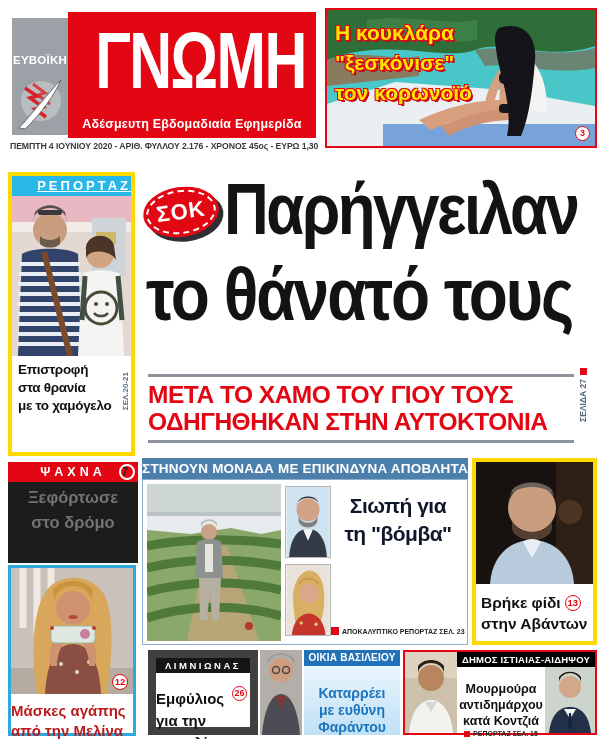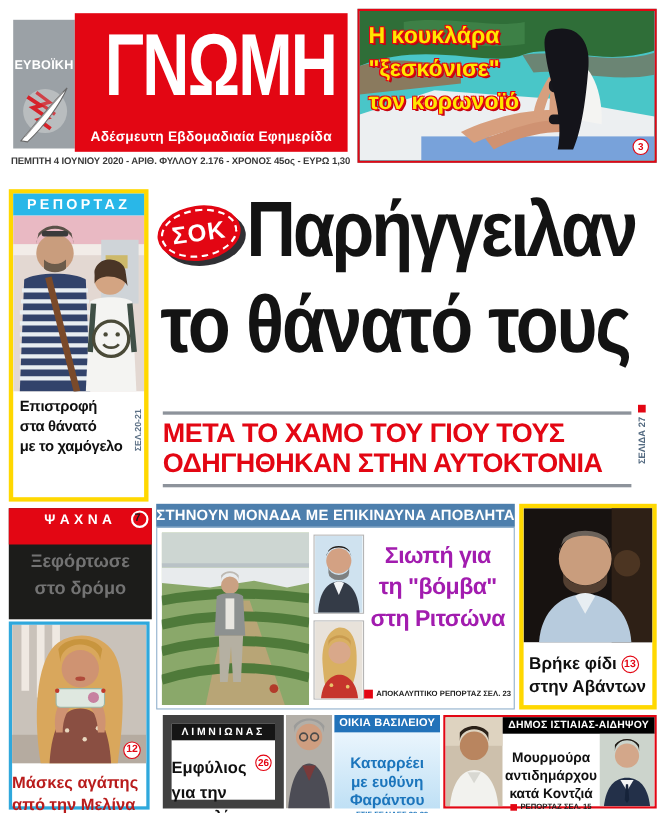--- a/index.html
+++ b/index.html
@@ -28,21 +28,21 @@
   .badge{display:inline-block;background:#fff;border:1.5px solid #e30613;border-radius:50%;
     color:#e30613;font-weight:bold;text-align:center;box-sizing:border-box;}
   .badge.b15{width:15px;height:15px;font-size:9px;line-height:12px;}
   .badge.b16{width:16px;height:16px;font-size:9.5px;line-height:13px;}
   .teaser .badge{position:absolute;right:5px;bottom:5px;}
 
   
   .reportage{position:absolute;left:8px;top:172px;width:127px;height:284px;border:4px solid #ffd800;
     background:#fff;box-sizing:border-box;}
   .reportage-header{height:20px;background:#29b7e8;color:#fff;font-weight:bold;font-size:13px;
-    letter-spacing:3px;text-align:center;line-height:20px;}
+    letter-spacing:3px;text-align:right;line-height:20px;text-decoration:underline;}
   .reportage-photo{display:block;}
   .reportage-caption{padding:5px 16px 0 6px;font-weight:bold;font-size:13.5px;line-height:1.32;
     color:#101010;letter-spacing:-.3px;}
   .vert{writing-mode:vertical-rl;transform:rotate(180deg);font-weight:bold;}
   .reportage-pages{position:absolute;right:1px;bottom:42px;font-size:8px;color:#5d7186;}
 
   
   .sok-badge{position:absolute;left:143px;top:187px;width:76px;height:50px;background:#e30613;
     border-radius:50%;box-shadow:4px 5px 0 rgba(25,25,30,.9);transform:rotate(-8deg);}
   .sok-badge::before{content:"";position:absolute;inset:3px;border:2px dashed #fff;border-radius:50%;}
@@ -55,37 +55,37 @@
   .subhead{position:absolute;left:148px;top:374px;width:426px;}
   .rule{height:3px;background:#8d939b;}
   .subhead-line{color:#e30613;font-weight:bold;font-size:24.5px;line-height:1.12;letter-spacing:-.5px;white-space:nowrap;}
   .subhead .rule.top{margin-bottom:4px;}
   .subhead .rule.bot{margin-top:4px;}
   .pageref-sq{position:absolute;left:580px;top:368px;width:7px;height:7px;background:#e30613;}
   .lead-pageref{position:absolute;left:578px;top:379px;font-size:8.5px;color:#51687f;}
 
   
   .psachna{position:absolute;left:8px;top:462px;width:130px;height:101px;background:#1c1c1a;}
-  .psachna-strip{position:relative;height:33px;background:#e30613;color:#fff;font-weight:bold;
+  .psachna-strip{position:relative;height:20px;background:#e30613;color:#fff;font-weight:bold;
     font-size:12.5px;letter-spacing:4px;text-align:center;line-height:20px;}
   .psachna-badge{position:absolute;right:3px;top:2px;width:16px;height:16px;border:2px solid #fff;
     border-radius:50%;background:#e30613;color:#1a1a1a;font-weight:bold;font-size:10px;line-height:12px;
     text-align:center;box-sizing:border-box;}
   .psachna-lines{color:#737373;font-weight:bold;font-size:16.5px;line-height:1.5;text-align:center;margin-top:3px;}
 
   
   .kicker{position:absolute;left:142px;top:458px;width:326px;height:21px;background:#4d7fad;color:#fff;
     font-weight:bold;font-size:13.5px;text-align:center;line-height:21px;letter-spacing:.2px;}
   .ritsona{position:absolute;left:142px;top:479px;width:326px;height:166px;border:1.5px solid #8fb0cc;
     background:#fff;box-sizing:border-box;}
   .vineyard{position:absolute;left:4px;top:4px;}
   .portrait{position:absolute;left:142px;width:46px;border:1px solid #b5b5b5;box-sizing:border-box;}
   .portrait.p1{top:6px;}
   .portrait.p2{top:84px;}
-  .ritsona-hl{position:absolute;left:190px;top:12px;width:130px;text-align:center;color:#a21caf;
+  .ritsona-hl{position:absolute;left:190px;top:12px;width:130px;text-align:center;color:#0f172a;
     font-weight:bold;font-size:21px;line-height:1.35;letter-spacing:-.5px;}
   .ritsona-foot{position:absolute;left:188px;bottom:9px;width:134px;font-size:7px;font-weight:bold;
     color:#222;white-space:nowrap;display:flex;align-items:center;gap:3px;}
   .redsq{display:inline-block;width:8px;height:8px;background:#e30613;flex:none;}
 
   
   .avanton{position:absolute;left:472px;top:458px;width:125px;height:187px;border:4px solid #ffd800;
     background:#fff;box-sizing:border-box;}
   .avanton-caption{padding:5px 4px 0 5px;font-weight:bold;font-size:15.5px;line-height:1.35;color:#101010;}
   .avanton-caption .badge{vertical-align:2px;margin-left:4px;}
@@ -196,21 +196,21 @@
       <path d="M74,54 a14,12 0 0 1 28,-4 l2,14 c-5,-10 -26,-12 -30,-2 z" fill="#4a3526"></path>
       <path d="M70,78 C78,73 100,73 108,78 L112,160 H66 Z" fill="#f4f4f2"></path>
       <path d="M73,80 L70,124 M106,80 L110,124" stroke="#3f4f46" stroke-width="5"></path>
       <circle cx="89" cy="112" r="16" fill="none" stroke="#4a4a38" stroke-width="3"></circle>
       <circle cx="84" cy="108" r="2" fill="#4a4a38"></circle>
         <circle cx="95" cy="108" r="2" fill="#4a4a38"></circle>
       <path d="M82,117 a8,6 0 0 0 14,0" stroke="#4a4a38" stroke-width="2.5" fill="none"></path>
     </svg>
     <div class="reportage-caption">
       <div>Επιστροφή</div>
-      <div>στα θάνατό</div>
+      <div>στα θρανία</div>
       <div>με το χαμόγελο</div>
     </div>
     <div class="vert reportage-pages">ΣΕΛ.20-21</div>
   </div>
 
   <div class="sok-badge">
     <div class="sok-text">ΣΟΚ</div>
   </div>
   <div class="hl hl1">Παρήγγειλαν</div>
   <div class="hl hl2">το θάνατό τους</div>
@@ -264,21 +264,20 @@
       <path d="M10,56 C8,22 24,8 34,8 C48,8 58,24 56,58 C55,76 50,88 46,94 L16,94 C12,84 11,68 10,56 Z" fill="#d9b062"></path>
       <circle cx="33" cy="42" r="15" fill="#d9a88a"></circle>
       <path d="M18,34 a15,12 0 0 1 30,0 l0,-8 c-7,-10 -23,-10 -30,0 z" fill="#c99b4f"></path>
       <path d="M8,104 C10,82 22,72 33,72 C44,72 56,82 58,104 Z" fill="#c6352c"></path>
       <circle cx="22" cy="86" r="2.5" fill="#e8c36a"></circle>
         <circle cx="44" cy="88" r="2.5" fill="#e8c36a"></circle>
     </svg>
     <div class="ritsona-hl">
       <div>Σιωπή για</div>
       <div>τη "βόμβα"</div>
-      <div>στη Ριτσώνα</div>
     </div>
     <div class="ritsona-foot">
       <span class="redsq"></span>
       <span>ΑΠΟΚΑΛΥΠΤΙΚΟ ΡΕΠΟΡΤΑΖ ΣΕΛ. 23</span>
     </div>
   </div>
 
   <div class="avanton">
     <svg width="117" height="122" viewBox="0 0 117 122">
       <rect width="117" height="122" fill="#171210"></rect>

